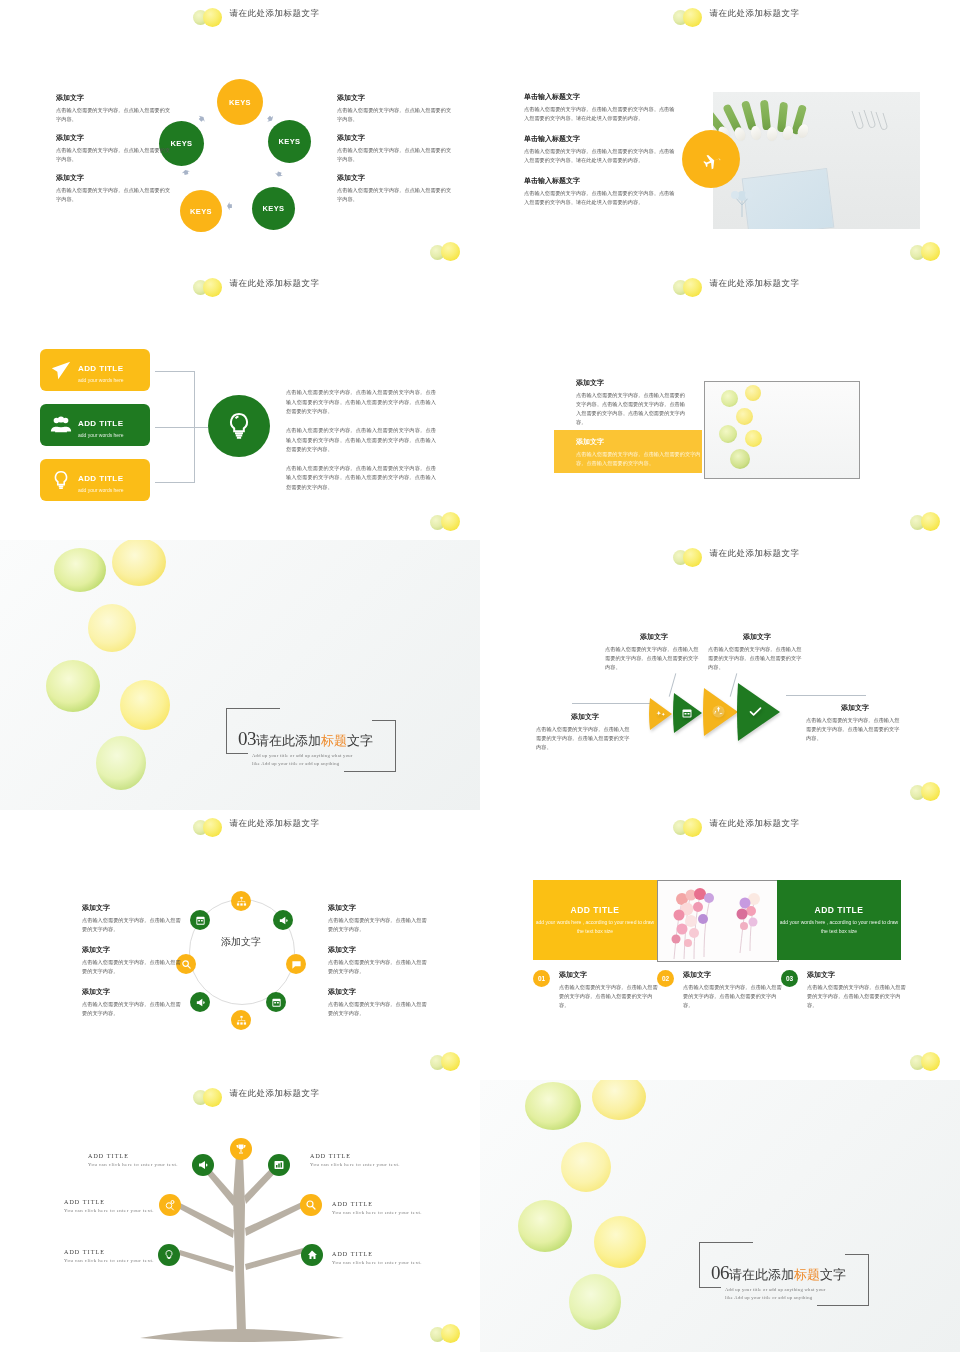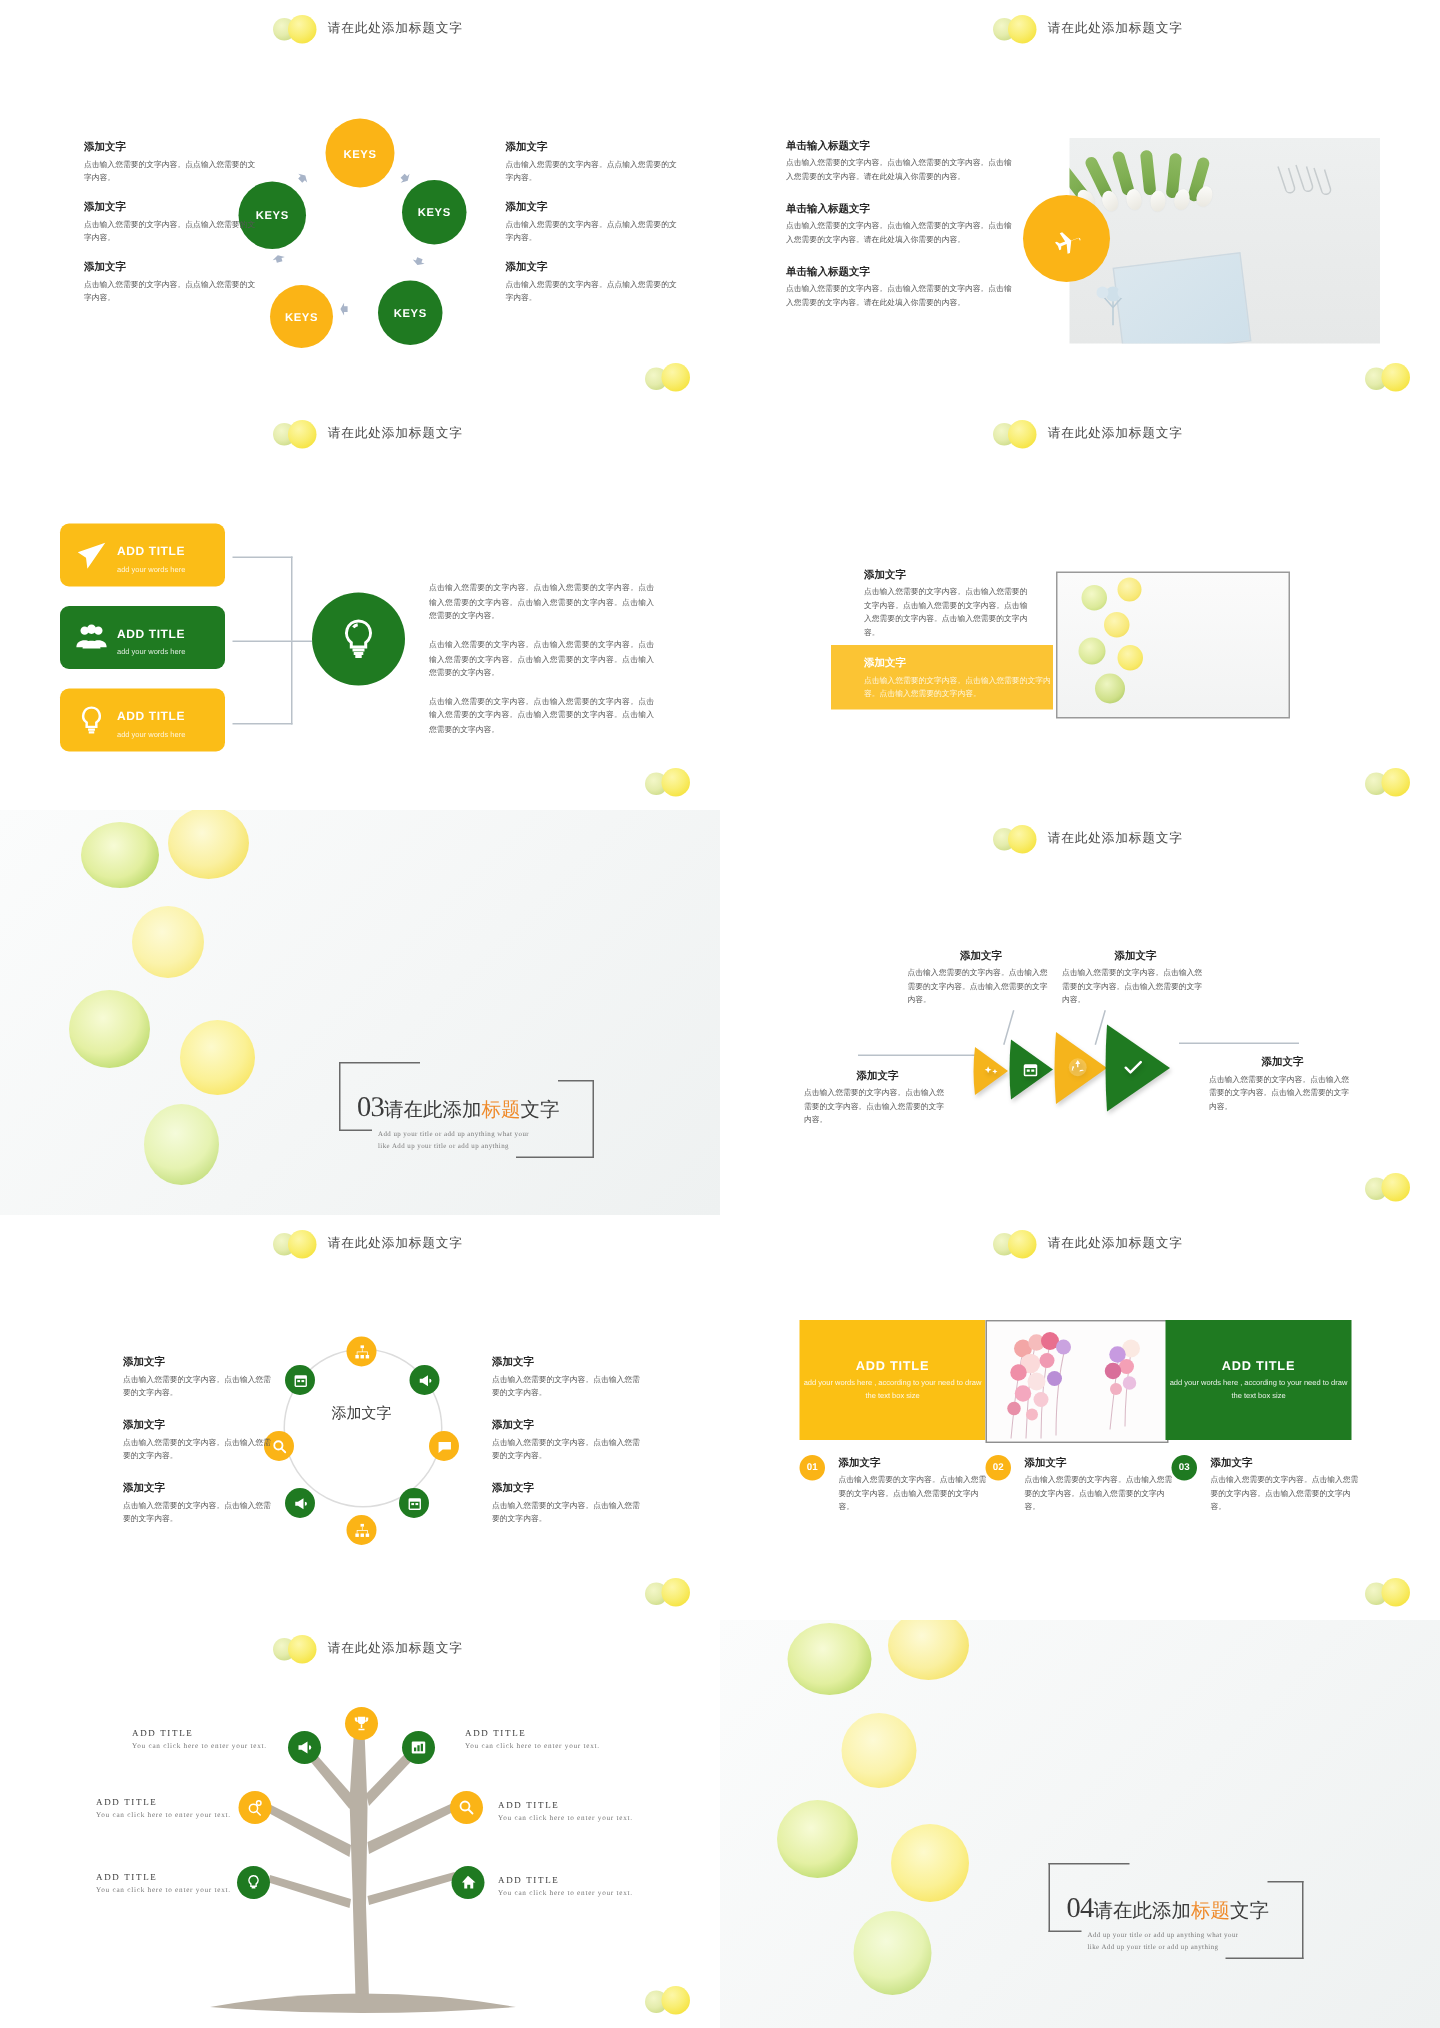--- a/index.html
+++ b/index.html
@@ -2,21 +2,21 @@
 <html><head>
 <meta charset="utf-8">
 <style>
   html,body{margin:0;padding:0;background:#ffffff;}
   body{width:960px;height:1352px;font-family:"Liberation Sans",sans-serif;overflow:hidden;}
   .deck{position:relative;width:960px;height:1352px;background:#fff;}
   .slide{position:absolute;width:480px;height:270px;background:#fff;overflow:hidden;}
   .slide.r5{height:272px;}
 
   
-  .hdr{position:absolute;left:5px;top:8px;width:480px;height:22px;display:flex;align-items:center;justify-content:center;}
+  .hdr{position:absolute;left:16px;top:8px;width:480px;height:22px;display:flex;justify-content:center;}
   .hdr .lem{position:relative;width:34px;height:18px;margin-right:3px;flex:none;}
   .lem i{position:absolute;border-radius:50%;display:block;}
   .lem i.a{left:0;top:2px;width:15px;height:15px;background:radial-gradient(circle at 38% 34%, #f3f7c8 0%, #e4ecac 48%, #cfdd8c 78%, #bcd079 100%);}
   .lem i.b{left:10px;top:0px;width:19px;height:19px;background:radial-gradient(circle at 38% 32%, #fdf7a8 0%, #f9ee72 45%, #f6e33f 80%, #f2d91d 100%);}
   .hdr .ht{font-size:8.5px;color:#4a4a4a;letter-spacing:.5px;font-family:"DejaVu Sans",sans-serif;white-space:nowrap;}
 
   .corner{position:absolute;right:16px;bottom:8px;width:34px;height:20px;}
   .corner i.a{left:0;top:3px;width:15px;height:15px;background:radial-gradient(circle at 38% 34%, #f3f7c8 0%, #e4ecac 48%, #cfdd8c 78%, #bcd079 100%);border-radius:50%;position:absolute;}
   .corner i.b{left:11px;top:0;width:19px;height:19px;background:radial-gradient(circle at 38% 32%, #fdf7a8 0%, #f9ee72 45%, #f6e33f 80%, #f2d91d 100%);border-radius:50%;position:absolute;}
   .t-h{font-size:7px;font-weight:bold;color:#262626;margin-bottom:3px;font-family:"DejaVu Sans",sans-serif;}
@@ -767,21 +767,21 @@
     <span class="slice" style="left:89px;top:194px;width:52px;height:56px;background:radial-gradient(circle at 42% 36%,#f5fbdb,#e6f3b2 52%,#c3de7e 82%,#86bc52 100%);border-radius:50%"></span>
 
     <div class="divbox" style="left:219px;top:162px">
       <span class="brL"></span>
         <span class="brL2"></span>
         <span class="brLb"></span>
       <span class="brR"></span>
         <span class="brRt"></span>
         <span class="brRb"></span>
       <div class="divtitle">
-        <span class="num">04</span><span class="zh">请在此添加</span><span class="zh hl">标题</span><span class="zh">文字</span>
+        <span class="num">06</span><span class="zh">请在此添加</span><span class="zh hl">标题</span><span class="zh">文字</span>
       </div>
       <div class="divsub">
         <div>Add up your title or add up anything what your</div>
         <div>like Add up your title or add up anything</div>
       </div>
     </div>
   </div>
 
 </div>
 

